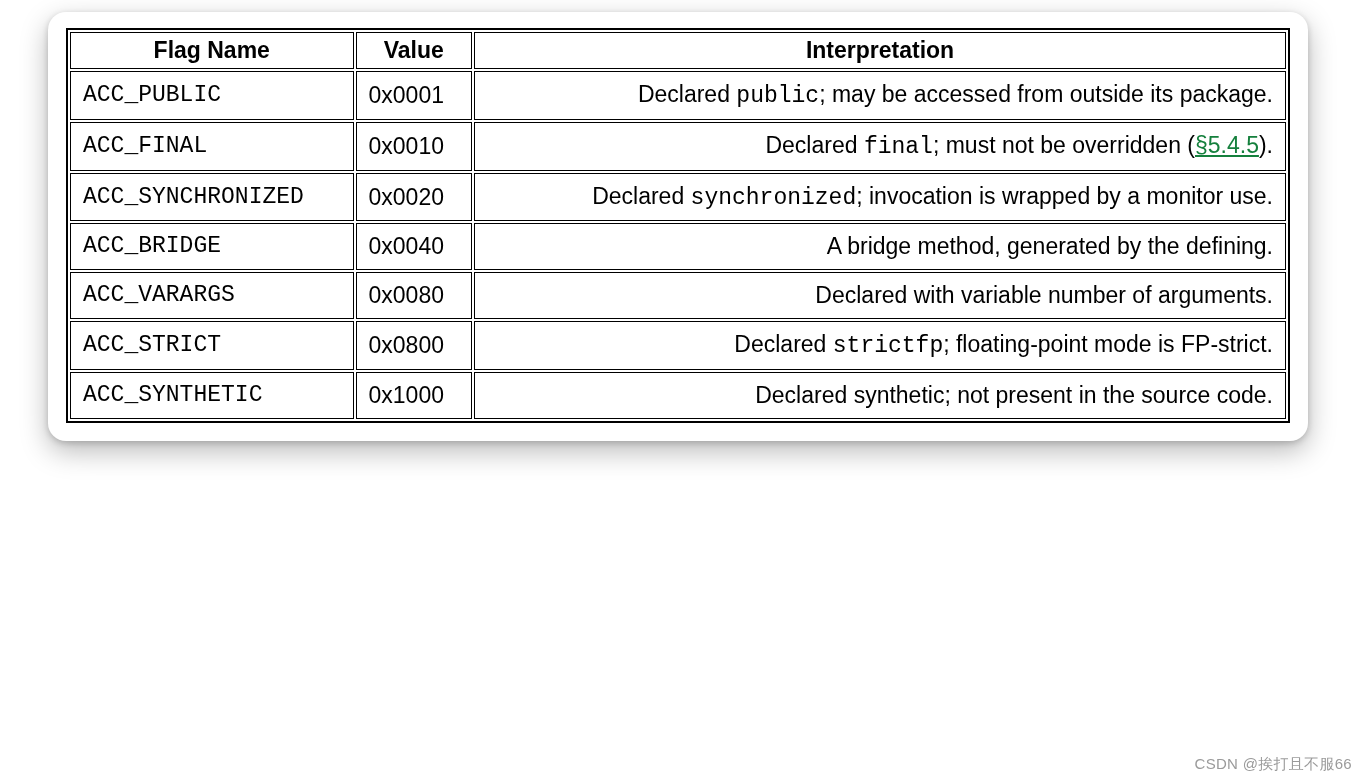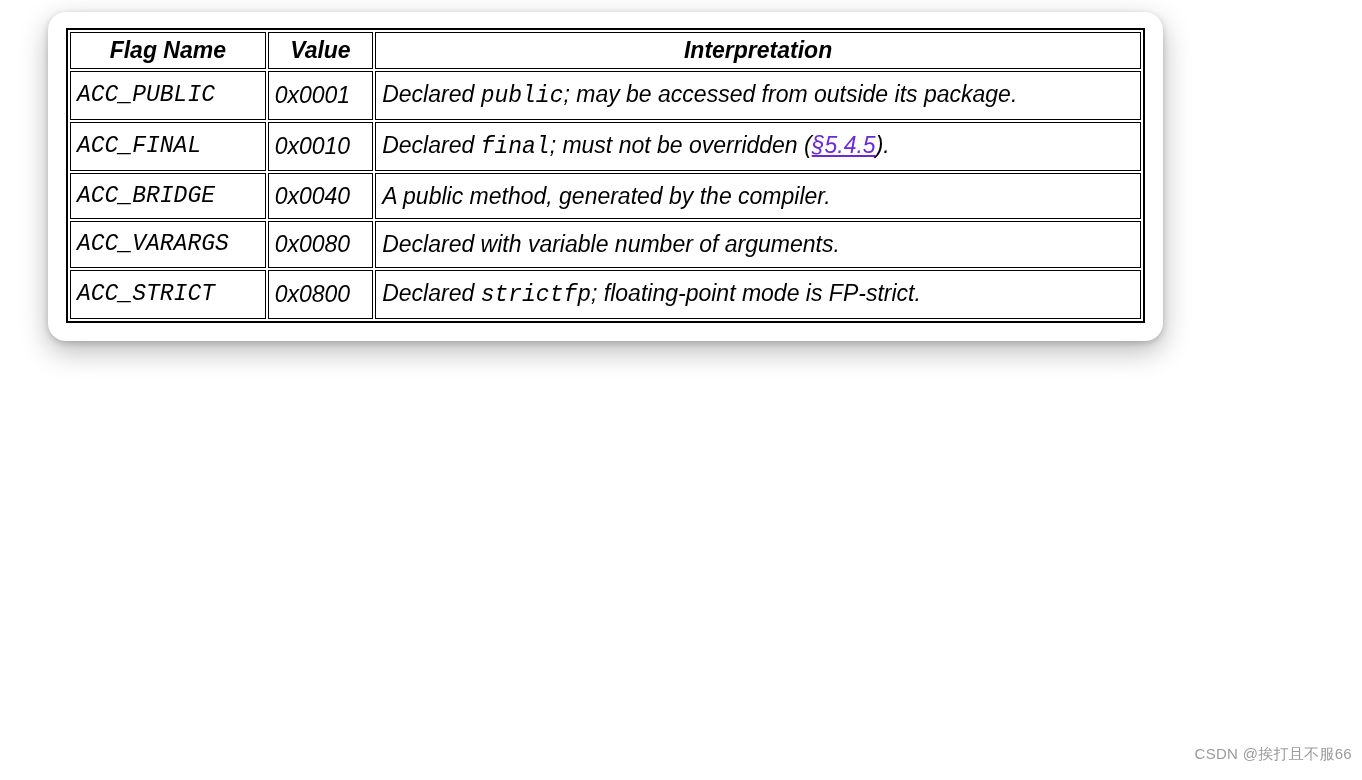--- a/index.html
+++ b/index.html
@@ -7,72 +7,72 @@
     padding: 0;
     width: 1362px;
     height: 780px;
     background: #ffffff;
     font-family: Helvetica, Arial, sans-serif;
   }
   .card {
     position: absolute;
     left: 48px;
     top: 12px;
-    width: 1115px;
+    width: 1260px;
     background: #ffffff;
     border-radius: 18px;
     box-shadow: 0 10px 28px rgba(0,0,0,0.28), 0 2px 6px rgba(0,0,0,0.18);
     padding: 16px 18px 18px 18px;
     box-sizing: border-box;
-    font-style: italic;
   }
   table.outer {
     border-collapse: separate;
     border-spacing: 2px;
     border: 2px solid #000;
     width: 100%;
     font-size: 23px;
     color: #000;
   }
   table.outer th {
     border: 1px solid #000;
     padding: 4px 6px;
     text-align: center;
     font-weight: bold;
     font-family: Helvetica, Arial, sans-serif;
     white-space: nowrap;
   }
   table.outer td {
     border: 1px solid #000;
-    padding: 4px 6px;
+    padding: 4px 12px;
     vertical-align: middle;
     line-height: 1.6;
   }
   td.flag {
     font-family: "Courier New", Courier, monospace;
     white-space: nowrap;
   }
   td.val {
     font-family: Helvetica, Arial, sans-serif;
     white-space: nowrap;
   }
   td.interp {
     font-family: Helvetica, Arial, sans-serif;
+    text-align: right;
   }
   code.kw {
     font-family: "Courier New", Courier, monospace;
   }
   a.ref {
-    color: #6d28d9;
+    color: #15803d;
     text-decoration: underline;
   }
   .watermark {
     position: absolute;
     right: 10px;
-    bottom: 16px;
+    bottom: 6px;
     font-size: 15px;
     color: rgba(120,120,120,0.75);
     font-family: Arial, "Microsoft YaHei", sans-serif;
     letter-spacing: 0.3px;
   }
 </style>
 </head>
 <body>
 
 <div class="card">
@@ -89,31 +89,41 @@
           <td class="flag">ACC_PUBLIC</td>
           <td class="val">0x0001</td>
           <td class="interp"><span>Declared </span><code class="kw">public</code><span>; may be accessed from outside its package.</span></td>
         </tr>
         <tr>
           <td class="flag">ACC_FINAL</td>
           <td class="val">0x0010</td>
           <td class="interp"><span>Declared </span><code class="kw">final</code><span>; must not be overridden (</span><a class="ref" href="#">§5.4.5</a><span>).</span></td>
         </tr>
         <tr>
+          <td class="flag">ACC_SYNCHRONIZED</td>
+          <td class="val">0x0020</td>
+          <td class="interp"><span>Declared </span><code class="kw">synchronized</code><span>; invocation is wrapped by a monitor use.</span></td>
+        </tr>
+        <tr>
           <td class="flag">ACC_BRIDGE</td>
           <td class="val">0x0040</td>
-          <td class="interp"><span>A public method, generated by the compiler.</span><span></span></td>
+          <td class="interp"><span>A bridge method, generated by the defining.</span><span></span></td>
         </tr>
         <tr>
           <td class="flag">ACC_VARARGS</td>
           <td class="val">0x0080</td>
           <td class="interp"><span>Declared with variable number of arguments.</span><span></span></td>
         </tr>
         <tr>
           <td class="flag">ACC_STRICT</td>
           <td class="val">0x0800</td>
           <td class="interp"><span>Declared </span><code class="kw">strictfp</code><span>; floating-point mode is FP-strict.</span></td>
         </tr>
+        <tr>
+          <td class="flag">ACC_SYNTHETIC</td>
+          <td class="val">0x1000</td>
+          <td class="interp"><span>Declared synthetic; not present in the source code.</span><span></span></td>
+        </tr>
       </tbody>
   </table>
 </div>
 
 <div class="watermark">CSDN @挨打且不服66</div>
 
 </body></html>

